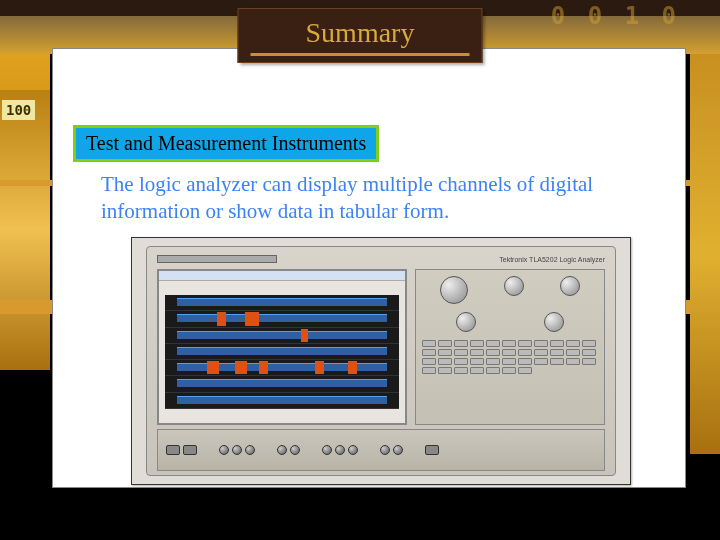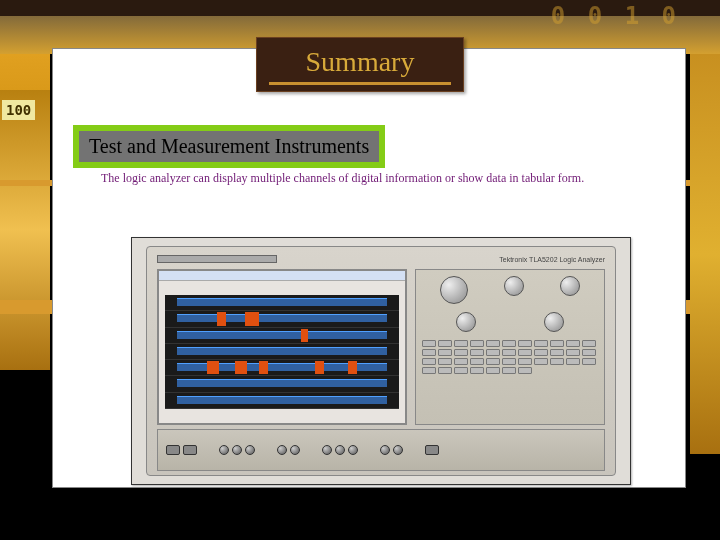--- a/index.html
+++ b/index.html
@@ -47,57 +47,56 @@
     height: 440px;
     background: #fff;
     border: 1px solid #888;
   }
 
   .title-banner {
     position: absolute;
     top: 8px;
     left: 50%;
     transform: translateX(-50%);
-    width: 208px;
+    width: 245px;
     background: #3a2012;
     border: 1px solid #6a4020;
     padding: 8px 12px 6px;
     text-align: center;
     box-shadow: 2px 2px 3px rgba(0,0,0,0.35);
-    margin-top: 29px;
   }
   .title-banner span {
     font-size: 28px;
     color: #d8aa3a;
     font-weight: normal;
   }
   .title-underline {
     margin-top: 4px;
     height: 3px;
     background: #c89030;
   }
 
   .subtitle-box {
     position: absolute;
     top: 76px;
     left: 20px;
-    border: 6px solid #84cc16;
+    border: 3px solid #84cc16;
     padding: 4px 10px;
     font-size: 20px;
     color: #000;
-    background: #737373;
+    background: #0ea5e9;
   }
 
   .body-text {
     position: absolute;
     top: 122px;
     left: 48px;
     width: 560px;
-    font-size: 12px;
-    color: #701a75;
+    font-size: 21px;
+    color: #3b82f6;
     line-height: 1.28;
   }
 
   .photo-wrap {
     position: absolute;
     top: 188px;
     left: 78px;
     width: 500px;
     height: 248px;
     border: 1px solid #333;

